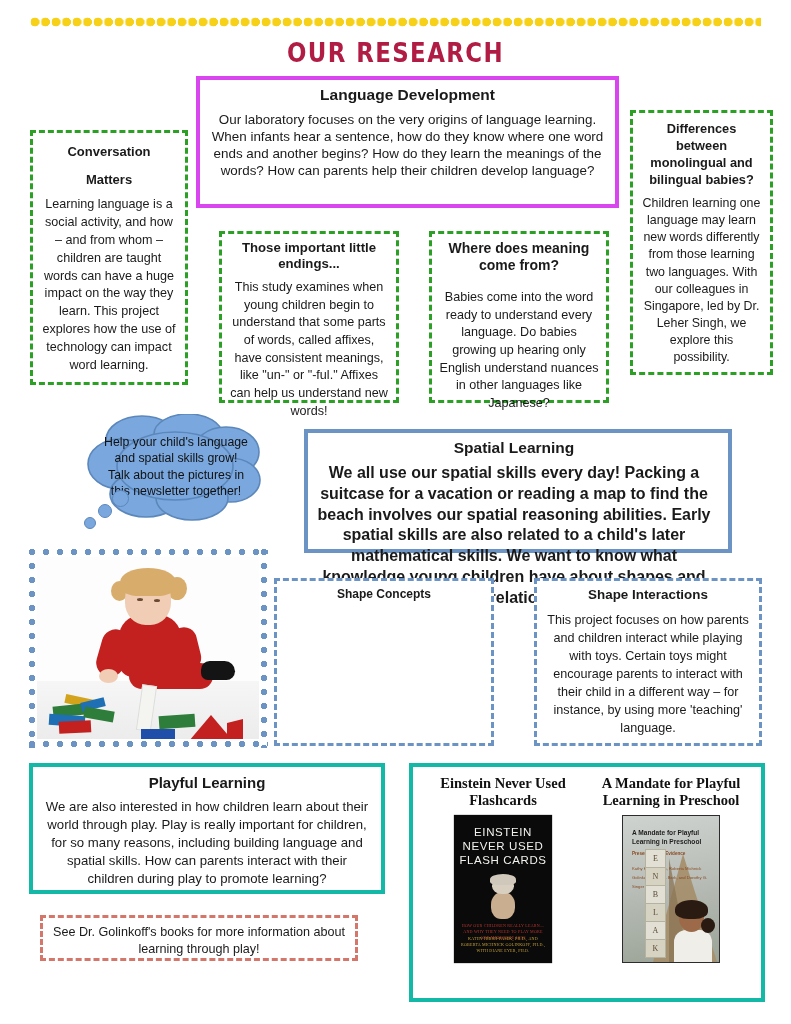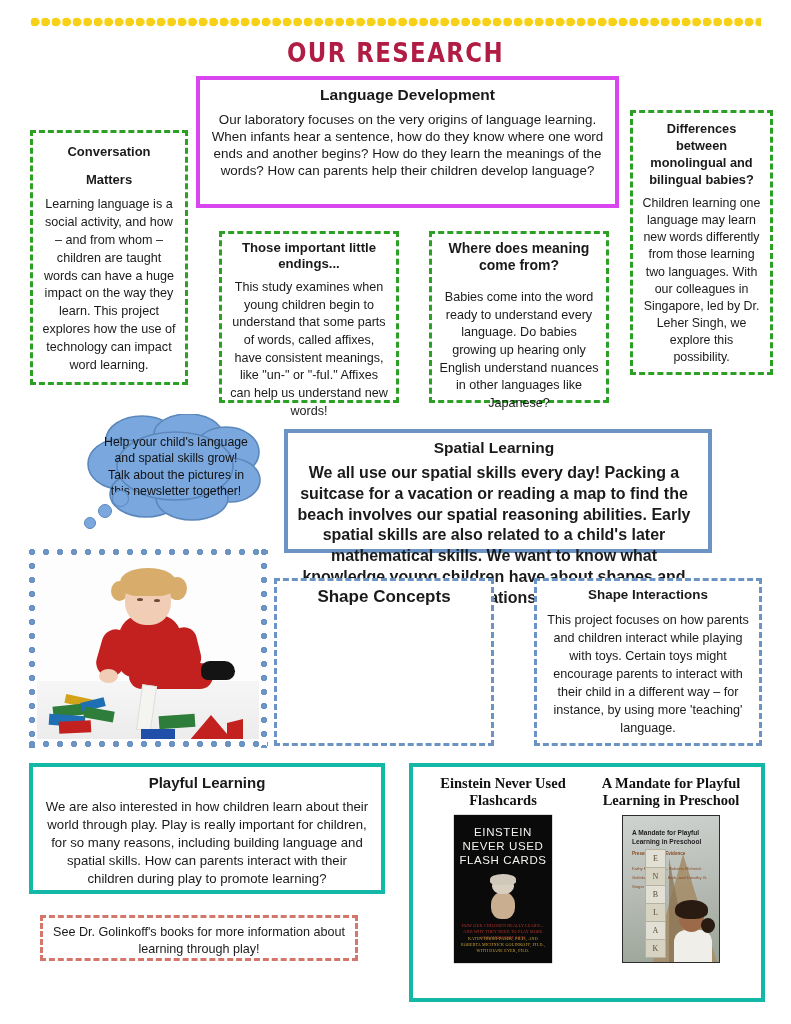--- a/index.html
+++ b/index.html
@@ -90,31 +90,31 @@
   #little-endings .bx-body  { font-size: 12.6px; line-height: 1.4; }
 
   #meaning-origin {
     left: 429px; top: 231px; width: 180px; height: 172px;
     padding: 6px 7px;
   }
   #meaning-origin .bx-title { font-size: 14px; margin-bottom: 15px; }
   #meaning-origin .bx-body  { font-size: 12.6px; line-height: 1.4; }
 
   #spatial-learning {
-    left: 284px; top: 429px; width: 428px; height: 124px;
+    left: 304px; top: 429px; width: 428px; height: 124px;
     padding: 6px 12px 4px 4px;
   }
   #spatial-learning .bx-title { font-size: 15.5px; margin-bottom: 5px; }
   #spatial-learning .bx-body  { font-size: 16px; line-height: 1.3; font-weight: bold; }
 
   #shape-concepts {
     left: 274px; top: 578px; width: 220px; height: 168px;
     padding: 6px 8px;
   }
-  #shape-concepts .bx-title { font-size: 17px; margin-bottom: 9px; }
+  #shape-concepts .bx-title { font-size: 12px; margin-bottom: 9px; }
   #shape-concepts .bx-body  { font-size: 12.6px; line-height: 1.42; }
 
   #shape-interactions {
     left: 534px; top: 578px; width: 228px; height: 168px;
     padding: 6px 7px;
   }
   #shape-interactions .bx-title { font-size: 13.4px; margin-bottom: 9px; }
   #shape-interactions .bx-body  { font-size: 12.6px; line-height: 1.42; }
 
   #playful-learning {

